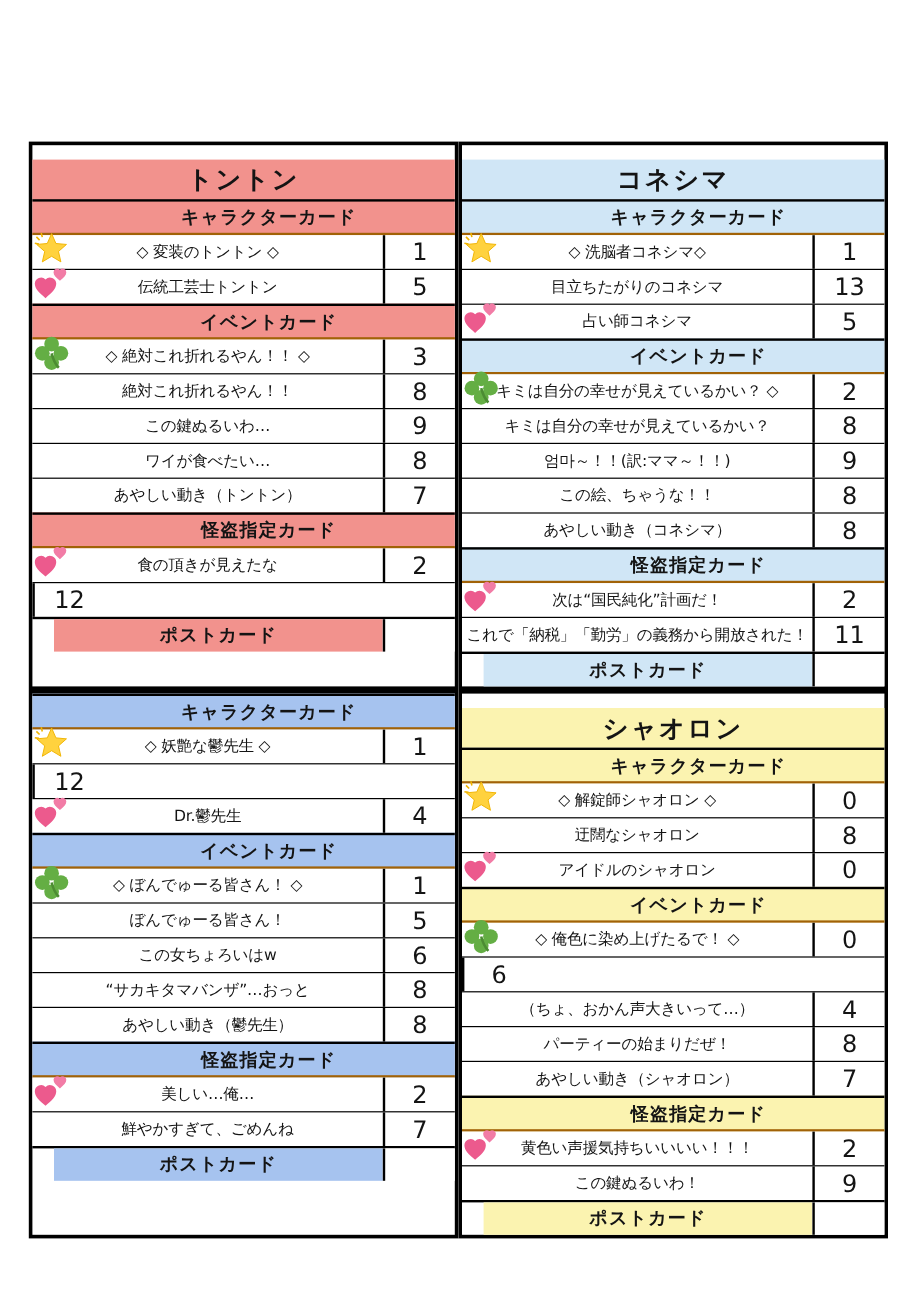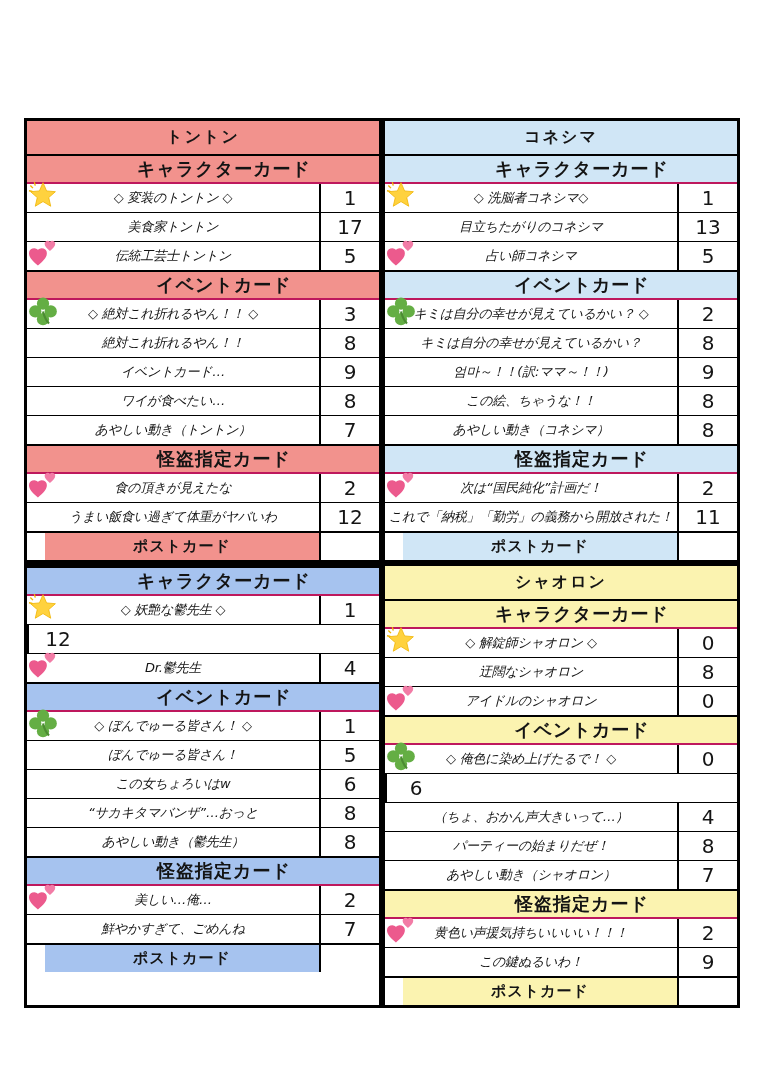--- a/index.html
+++ b/index.html
@@ -8,36 +8,35 @@
     font-family:"DejaVu Sans","Liberation Sans",sans-serif;color:#141414;
     overflow:hidden;
   }
   .board{
     position:absolute;left:24px;top:118px;width:716px;
     display:grid;grid-template-columns:1fr 1fr;
   }
   .quad{border:3px solid #000;background:#fff;}
   .q-title{
     height:33px;display:flex;align-items:center;justify-content:center;
-    background:var(--theme);font-size:16px;font-weight:bold;letter-spacing:2px;
+    background:var(--theme);font-size:21px;font-weight:bold;letter-spacing:2px;margin-top:12px;
   }
   .sec-header{
     height:26px;display:flex;align-items:center;justify-content:center;
-    background:var(--theme);font-size:18px;font-weight:bold;letter-spacing:1px;
-    border-top:2px solid #000;border-bottom:2px solid #be185d;padding-left:42px;
+    background:var(--theme);font-size:15px;font-weight:bold;letter-spacing:1px;
+    border-top:2px solid #000;border-bottom:2px solid #a16207;padding-left:42px;
   }
   .q-title + .q-body .sec-header:first-child{border-top:2px solid #000;}
   .card-row{display:flex;height:28px;border-top:1.5px solid #000;background:#fff;}
   .card-row:first-of-type{border-top:none;}
   .sec-rows .card-row:first-child{border-top:none;}
   .card-label{
     flex:1;display:flex;align-items:center;justify-content:center;
     font-size:13px;letter-spacing:-0.2px;white-space:nowrap;position:relative;
     overflow:visible;
-    font-style:italic;
   }
   .card-count{
     width:58px;border-left:2px solid #000;display:flex;align-items:center;
     justify-content:center;font-size:20px;font-weight:500;
     font-family:"DejaVu Sans",sans-serif;
   }
   .post-row{display:flex;height:27px;border-top:2px solid #000;padding-left:18px;}
   .post-label{
     flex:1;display:flex;align-items:center;justify-content:center;
     background:var(--theme);font-size:15px;font-weight:bold;letter-spacing:1px;
@@ -63,24 +62,20 @@
                 <svg viewBox="0 0 24 24">
                   <g stroke="#F0B400" stroke-width="1" fill="none">
       <path d="M2.5 4.5l2 2M5.5 2l.7 2.6M1.5 8.5l2.6.4"></path>
                   </g>
       <path d="M12 2.4l2.7 6.2 6.6.6-5 4.4 1.5 6.5L12 16.6l-5.8 3.5 1.5-6.5-5-4.4 6.6-.6z" fill="#FFD23E" stroke="#F0B400" stroke-width="0.6"></path>
                 </svg>
               </span></div>
             <div class="card-count">1</div>
           </div>
           <div class="card-row">
-            <div class="card-label">美食家トントン</div>
-            <div class="card-count">17</div>
-          </div>
-          <div class="card-row">
             <div class="card-label">伝統工芸士トントン<span class="row-icon">
                 <svg viewBox="0 0 24 24">
       <path d="M8.2 21c-4-3.4-6.7-5.9-6.7-9.1a3.9 3.9 0 0 1 6.7-2.6 3.9 3.9 0 0 1 6.7 2.6c0 3.2-2.7 5.7-6.7 9.1z" fill="#EC5A8D"></path>
       <path d="M17.2 10.2c-2.4-2-4-3.5-4-5.4a2.3 2.3 0 0 1 4-1.5 2.3 2.3 0 0 1 4 1.5c0 1.9-1.6 3.4-4 5.4z" fill="#F27CA6"></path>
                 </svg>
               </span></div>
             <div class="card-count">5</div>
           </div>
         </div>
         <div class="sec-header">イベントカード</div>
@@ -95,21 +90,21 @@
       <path d="M12 12q1.5 6 4.5 9" stroke="#4C8C33" stroke-width="1.6" fill="none"></path>
                 </svg>
               </span></div>
             <div class="card-count">3</div>
           </div>
           <div class="card-row">
             <div class="card-label">絶対これ折れるやん！！</div>
             <div class="card-count">8</div>
           </div>
           <div class="card-row">
-            <div class="card-label">イベントカード…</div>
+            <div class="card-label">この鍵ぬるいわ…</div>
             <div class="card-count">9</div>
           </div>
           <div class="card-row">
             <div class="card-label">ワイが食べたい…</div>
             <div class="card-count">8</div>
           </div>
           <div class="card-row">
             <div class="card-label">あやしい動き（トントン）</div>
             <div class="card-count">7</div>
           </div>
@@ -119,21 +114,20 @@
           <div class="card-row">
             <div class="card-label">食の頂きが見えたな<span class="row-icon">
                 <svg viewBox="0 0 24 24">
       <path d="M8.2 21c-4-3.4-6.7-5.9-6.7-9.1a3.9 3.9 0 0 1 6.7-2.6 3.9 3.9 0 0 1 6.7 2.6c0 3.2-2.7 5.7-6.7 9.1z" fill="#EC5A8D"></path>
       <path d="M17.2 10.2c-2.4-2-4-3.5-4-5.4a2.3 2.3 0 0 1 4-1.5 2.3 2.3 0 0 1 4 1.5c0 1.9-1.6 3.4-4 5.4z" fill="#F27CA6"></path>
                 </svg>
               </span></div>
             <div class="card-count">2</div>
           </div>
           <div class="card-row">
-            <div class="card-label">うまい飯食い過ぎて体重がヤバいわ</div>
             <div class="card-count">12</div>
           </div>
         </div>
         <div class="post-row">
           <div class="post-label">ポストカード</div>
           <div class="post-count"></div>
         </div>
       </div>
   </section>
   <section class="quad" style="--theme: #D0E6F6;">

